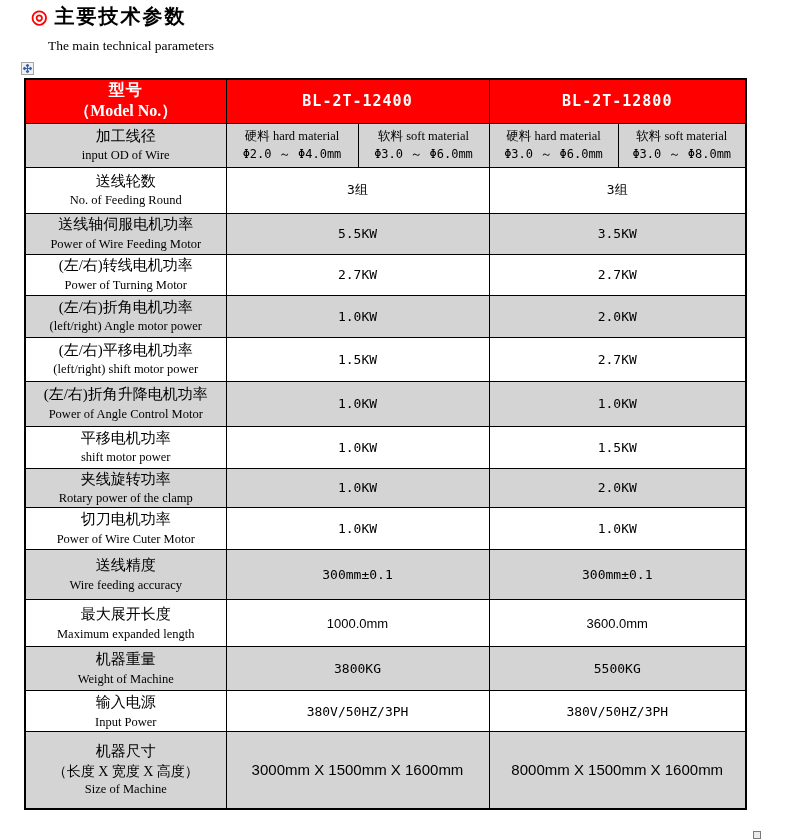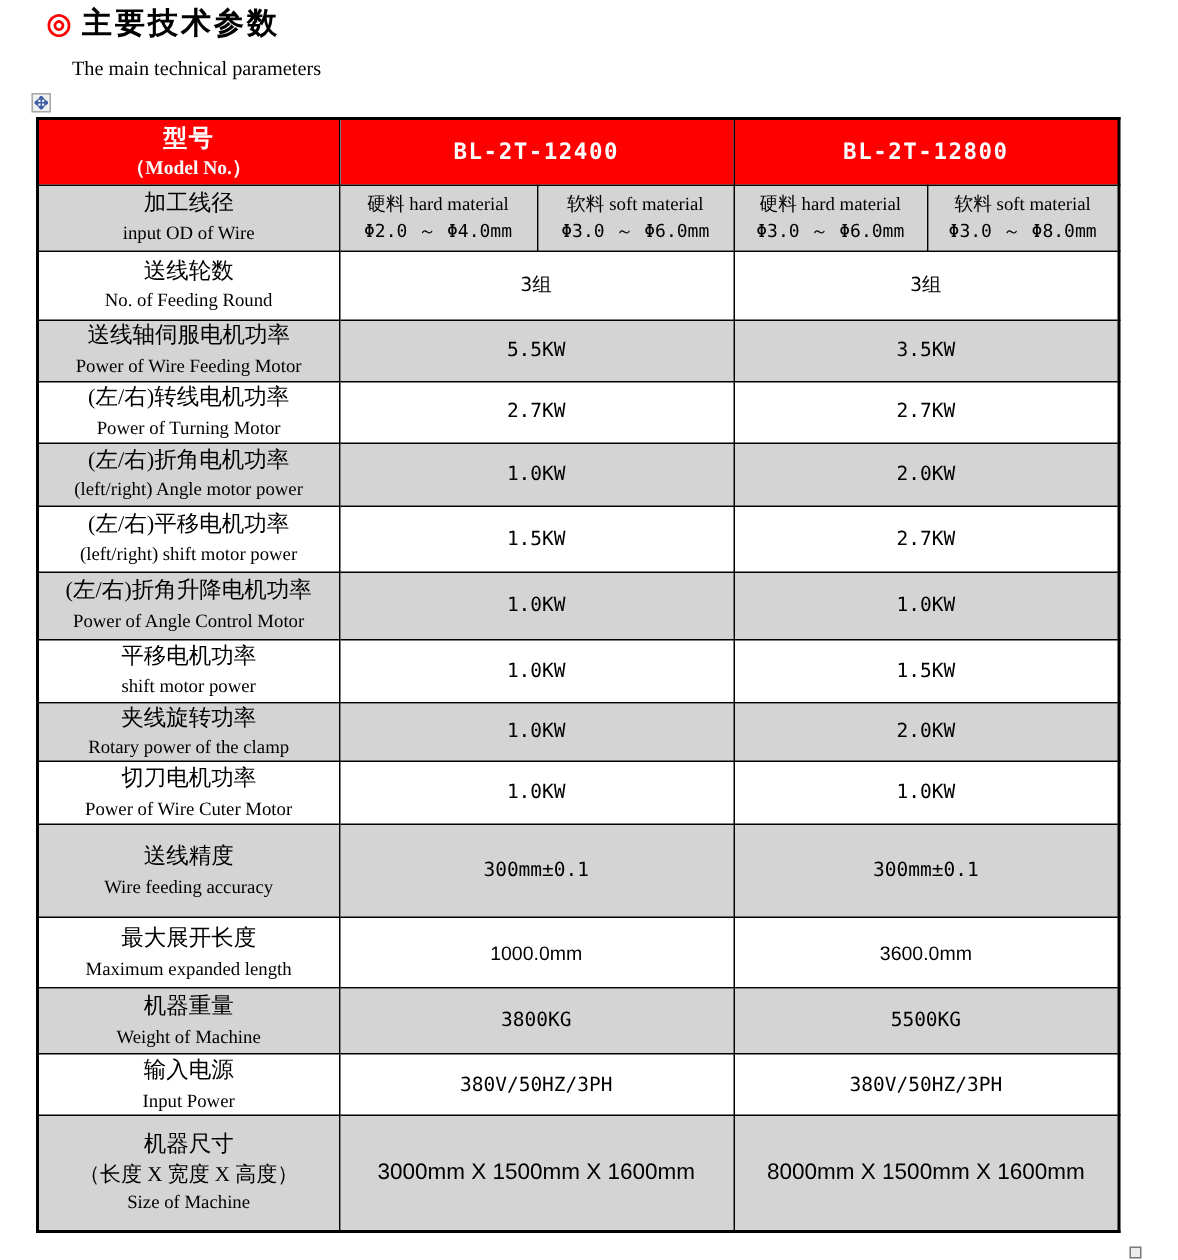--- a/index.html
+++ b/index.html
@@ -70,21 +70,21 @@
     padding: 0 2px;
     text-align: center;
     vertical-align: middle;
     overflow: hidden;
   }
   tr.header-row th {
     background: var(--header-bg);
     color: var(--header-fg);
   }
   .h-zh { font-size: 16px; font-weight: bold; letter-spacing: 1px; }
-  .h-en { font-size: 13px; font-weight: bold; }
+  .h-en { font-size: 16px; font-weight: bold; }
   .model {
     font-family: "DejaVu Sans Mono", monospace;
     font-size: 15px; font-weight: bold; letter-spacing: 1px;
   }
 
   tr.shade td { background: var(--row-alt-bg); }
 
   .zh  { font-size: 15px; line-height: 1.45; }
   .zh2 { font-size: 14px; line-height: 1.3; }
   .en  { font-size: 12.5px; line-height: 1.35; }
@@ -238,21 +238,21 @@
 
   <tr style="height:42px">
     <td>
       <div class="zh">切刀电机功率</div>
       <div class="en">Power of Wire Cuter Motor</div>
     </td>
     <td colspan="2" class="val mono">1.0KW</td>
     <td colspan="2" class="val mono">1.0KW</td>
   </tr>
 
-  <tr class="shade" style="height:62px">
+  <tr class="shade" style="height:50px">
     <td>
       <div class="zh">送线精度</div>
       <div class="en">Wire feeding accuracy</div>
     </td>
     <td colspan="2" class="val mono">300mm±0.1</td>
     <td colspan="2" class="val mono">300mm±0.1</td>
   </tr>
 
   <tr style="height:47px">
     <td>

